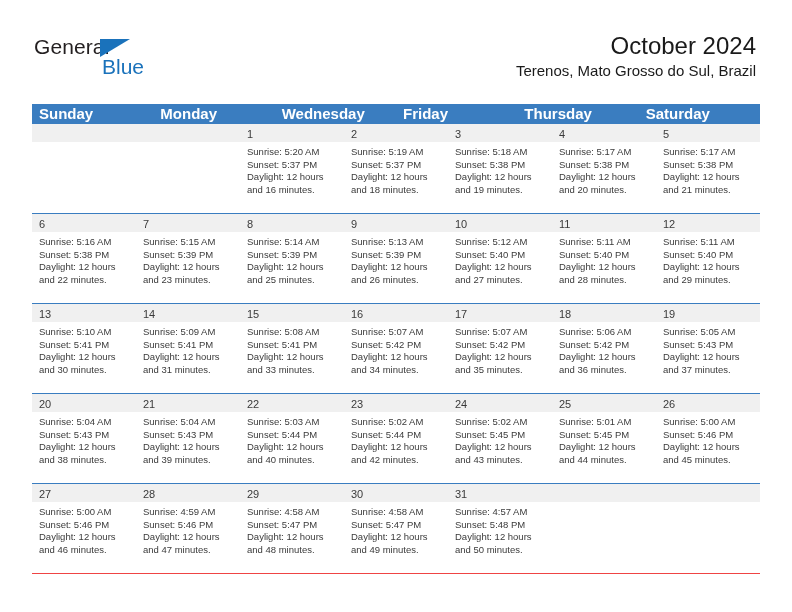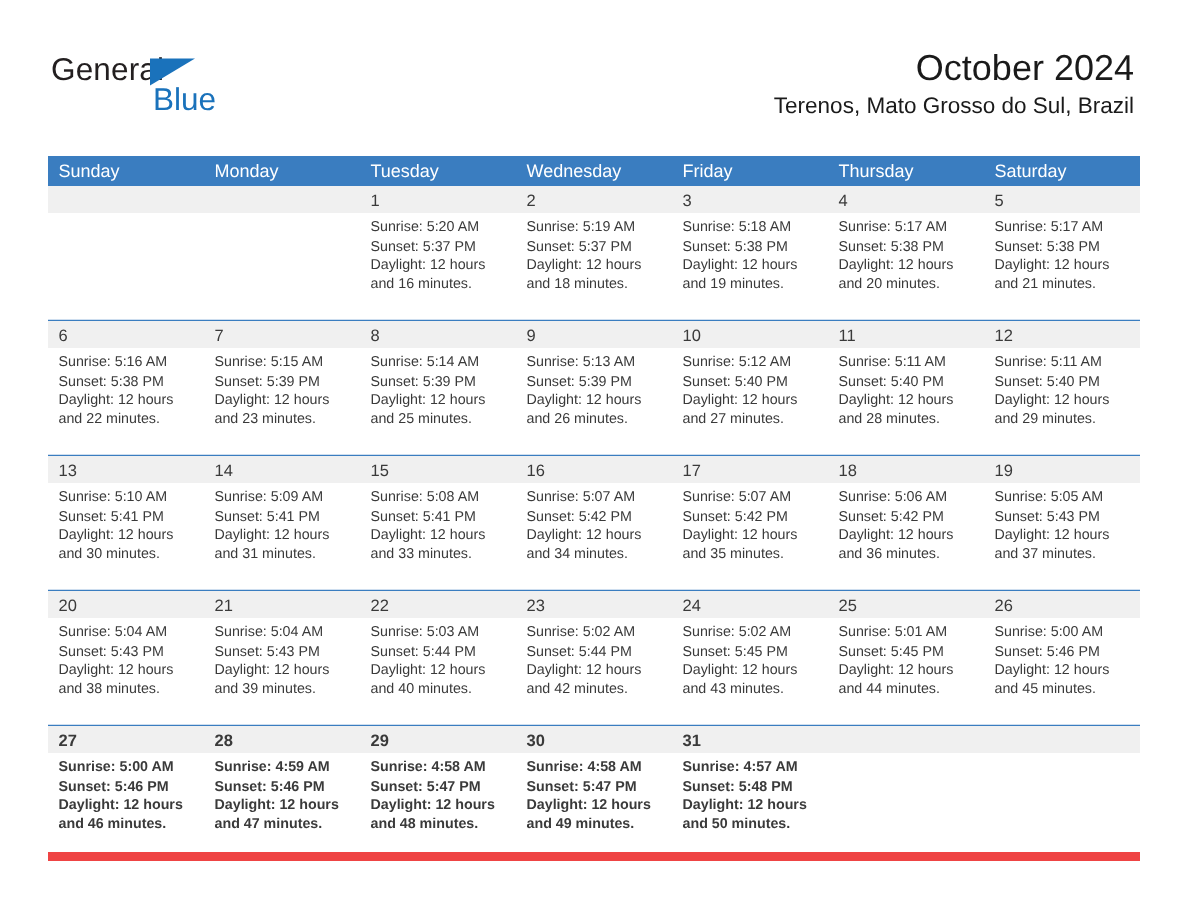--- a/index.html
+++ b/index.html
@@ -95,36 +95,36 @@
   }
   .dow-row {
     display: flex;
     width: 728px;
     height: 20px;
     background: #3a7dc0;
   }
   .dow-cell {
     flex: 1 1 0;
     color: #ffffff;
-    font-size: 12px;
+    font-size: 15px;
     line-height: 20px;
     padding-left: 7px;
     box-sizing: border-box;
     white-space: nowrap;
+    font-weight: bold;
   }
   .week {
     display: flex;
     width: 728px;
     height: 90px;
     border-bottom: 1px solid #3a7dc0;
     box-sizing: border-box;
   }
   .week:last-child {
-    border-bottom: 6px solid #ef4444;
-    font-weight: bold;
+    border-bottom: 1px solid #ef4444;
   }
   .day-cell {
     flex: 1 1 0;
     width: 104px;
     box-sizing: border-box;
     position: relative;
     background: #ffffff;
   }
   .day-num-band {
     height: 18px;
@@ -169,21 +169,20 @@
       <div class="cal-subtitle">Terenos, Mato Grosso do Sul, Brazil</div>
     </div>
 
   </div>
 
   <div class="calendar">
 
     <div class="dow-row">
       <div class="dow-cell">Sunday</div>
       <div class="dow-cell">Monday</div>
-      <div class="dow-cell">Tuesday</div>
       <div class="dow-cell">Wednesday</div>
       <div class="dow-cell">Friday</div>
       <div class="dow-cell">Thursday</div>
       <div class="dow-cell">Saturday</div>
     </div>
 
     <div id="weeks-container">
         <div class="week">
           <div class="day-cell empty">
             <div class="day-num-band"><span class="day-num"></span></div>

